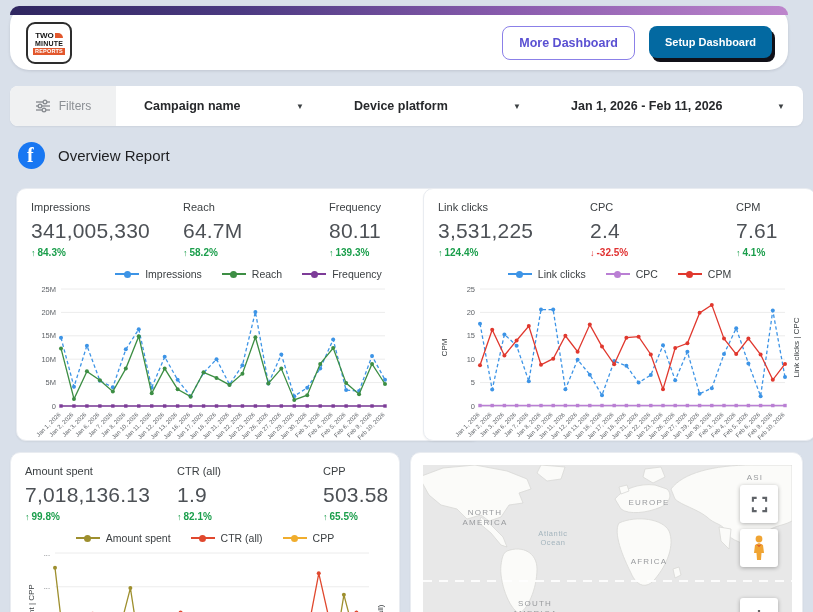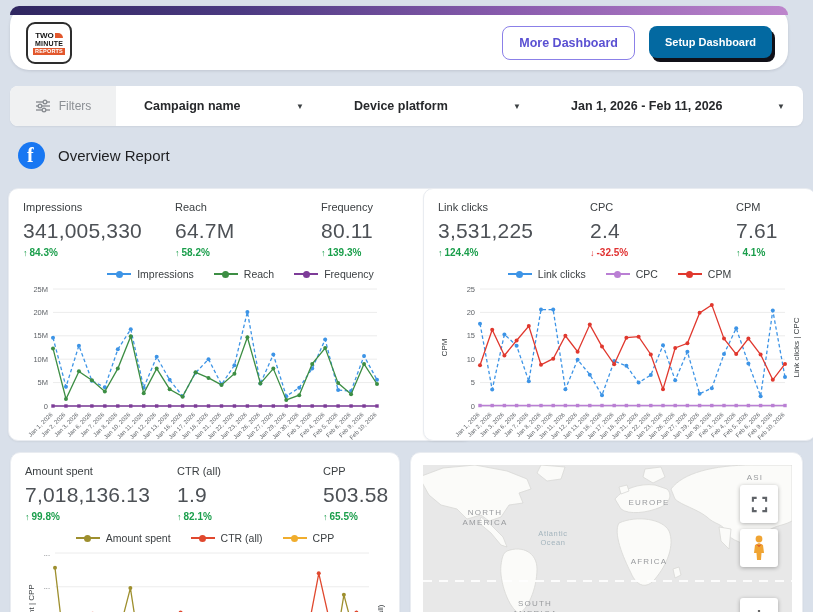--- a/index.html
+++ b/index.html
@@ -41,21 +41,21 @@
 
   
   .section-row { position:absolute; left:18px; top:142px; display:flex; align-items:center; gap:13px; }
   .fb-icon { width:27px; height:27px; border-radius:50%; background:#1877f2; color:#fff; position:relative; }
   .fb-icon span { position:absolute; left:9px; top:2px; font-size:20px; font-weight:bold; font-family:"Liberation Serif",serif; }
   .section-title { font-size:15px; color:#1f2023; font-weight:500; }
 
   
   .card { position:absolute; background:#fff; border-radius:10px; border:1px solid #e9ecf1;
     box-shadow:0 1px 2px rgba(27,31,35,.06); padding:12px 14px; overflow:hidden; }
-  #card1 { left:8px;  top:188px; width:465px; height:253px; }
+  #card1 { left:16px;  top:188px; width:465px; height:253px; }
   #card2 { left:423px; top:188px; width:393px; height:253px; }
   #card3 { left:10px;  top:452px; width:390px; height:253px; }
   #card4 { left:410px; top:452px; width:393px; height:253px; padding:12px; }
 
   .metrics { display:grid; grid-template-columns:152px 146px auto; }
   .m-label { font-size:11px; color:#3c4043; margin-bottom:6px; }
   .m-value { font-size:21px; color:#4d5156; letter-spacing:.2px; }
   .m-delta { font-size:10px; font-weight:bold; margin-top:4px; display:flex; align-items:center; gap:2px; }
   .m-delta.up   { color:#1a9e4b; }
   .m-delta.down { color:#e03131; }

